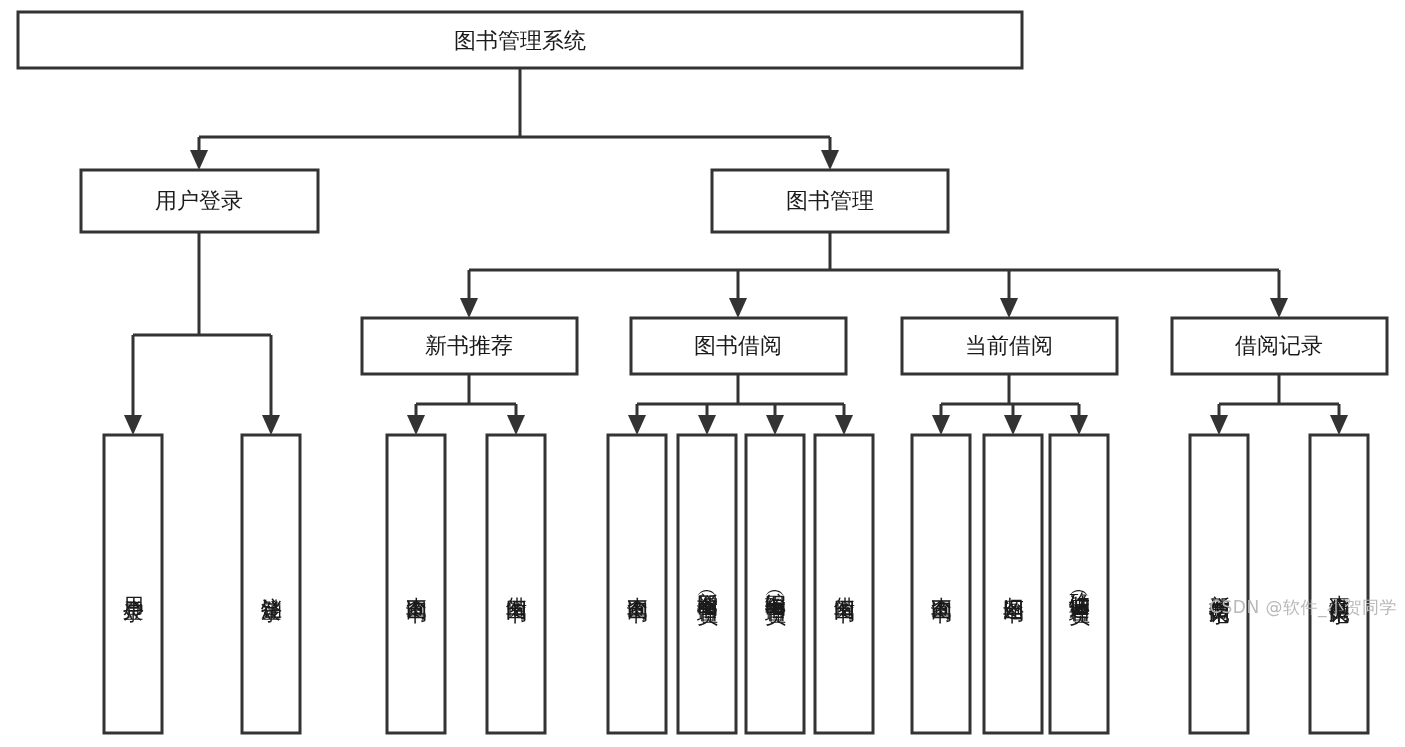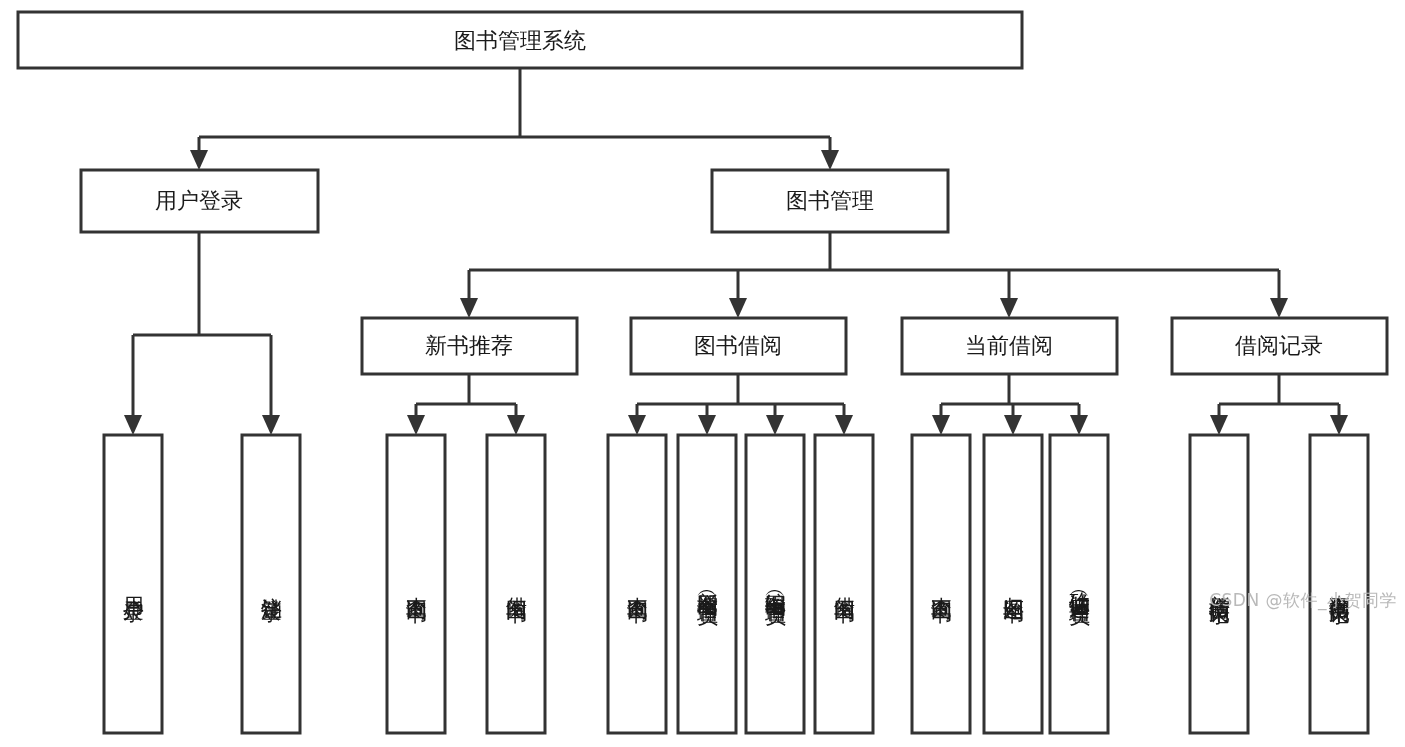--- a/index.html
+++ b/index.html
@@ -61,21 +61,21 @@
     color: #1a1a1a;
     display: flex;
     align-items: center;
     justify-content: center;
     white-space: nowrap;
     pointer-events: none;
   }
   .watermark {
     position: absolute;
     right: 8px;
-    bottom: 22px;
+    bottom: 15px;
     font-family: "DejaVu Sans", "Liberation Sans", sans-serif;
     font-size: 17px;
     color: #b9b9b9;
     white-space: nowrap;
     letter-spacing: 0.5px;
   }
 </style>
 </head>
 <body>
 

